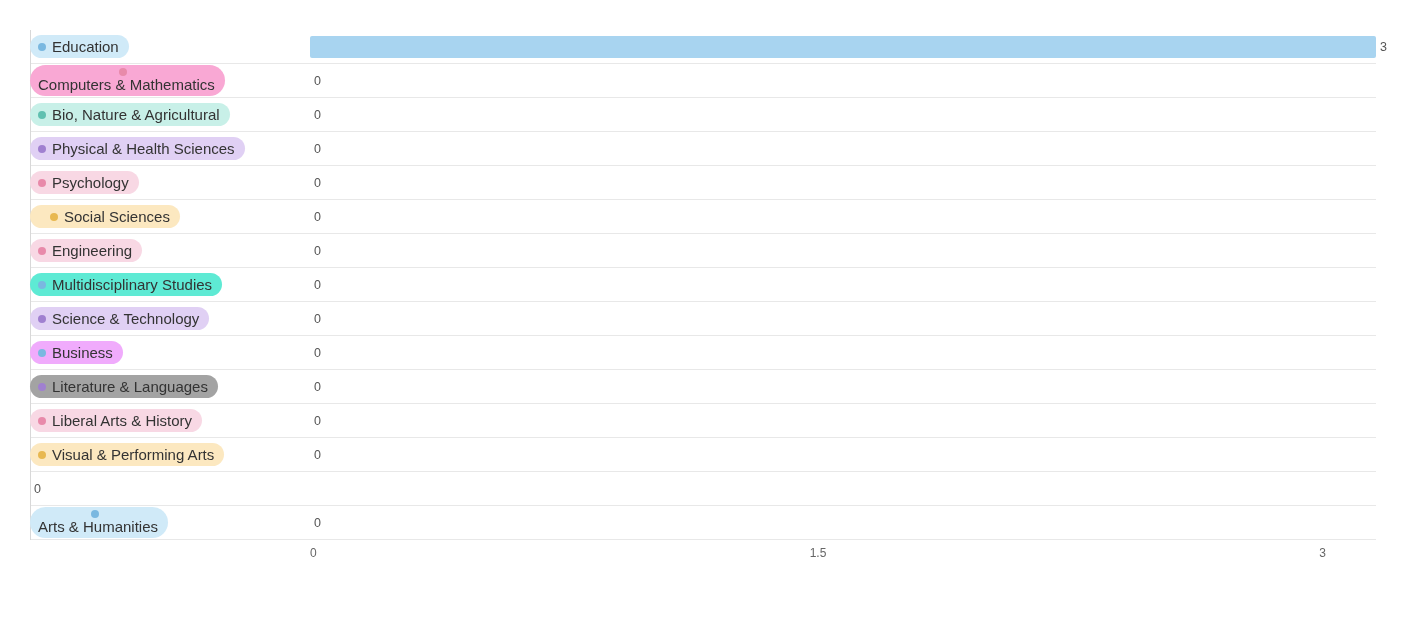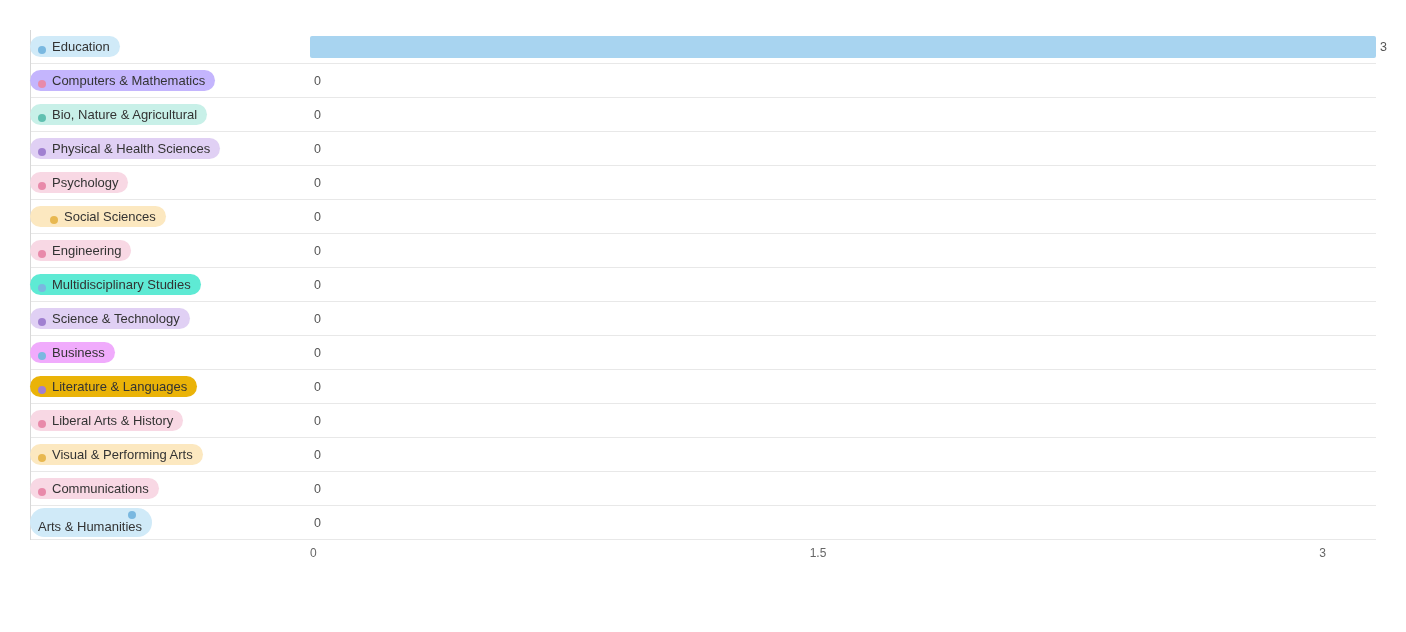--- a/index.html
+++ b/index.html
@@ -38,24 +38,24 @@
       display: flex;
       align-items: center;
       min-width: 280px;
       max-width: 280px;
       padding-right: 8px;
       z-index: 2;
       position: relative;
     }
     .pill {
       display: inline-flex;
-      align-items: flex-end;
+      align-items: center;
       border-radius: 20px;
       padding: 3px 10px 3px 8px;
-      font-size: 13px;
+      font-size: 15px;
       font-weight: 500;
       white-space: nowrap;
       color: #333;
     }
     .pill-dot {
       width: 8px;
       height: 8px;
       border-radius: 50%;
       margin-right: 6px;
       flex-shrink: 0;
@@ -119,21 +119,21 @@
             <span>Education</span>
           </span>
         </div>
         <div class="bar-container" style="position: relative;">
           <div class="bar-fill color-blue" style="width: 100%; min-width: 2px;"></div>
           <span style="position: absolute; left: calc(100% + 4px); font-size: 12.5px; color: rgb(85, 85, 85); top: 50%; transform: translateY(-50%);">3</span>
         </div>
       </div>
       <div class="bar-row">
         <div class="label-pill">
-          <span class="pill" style="background-color: #c4b5fd;">
+          <span class="pill" style="background-color: #f9a8d4; flex-direction: column;">
             <span class="pill-dot dot-pink"></span>
             <span>Computers &amp; Mathematics</span>
           </span>
         </div>
         <div class="bar-container" style="position: relative;">
           <div class="bar-fill color-pink" style="width: 0%; min-width: 0px;"></div>
           <span style="position: absolute; left: calc(0% + 4px); font-size: 12.5px; color: rgb(85, 85, 85); top: 50%; transform: translateY(-50%);">0</span>
         </div>
       </div>
       <div class="bar-row">
@@ -227,21 +227,21 @@
             <span>Business</span>
           </span>
         </div>
         <div class="bar-container" style="position: relative;">
           <div class="bar-fill color-blue" style="width: 0%; min-width: 0px;"></div>
           <span style="position: absolute; left: calc(0% + 4px); font-size: 12.5px; color: rgb(85, 85, 85); top: 50%; transform: translateY(-50%);">0</span>
         </div>
       </div>
       <div class="bar-row">
         <div class="label-pill">
-          <span class="pill" style="background-color: #eab308;">
+          <span class="pill" style="background-color: #a3a3a3;">
             <span class="pill-dot dot-purple"></span>
             <span>Literature &amp; Languages</span>
           </span>
         </div>
         <div class="bar-container" style="position: relative;">
           <div class="bar-fill color-purple" style="width: 0%; min-width: 0px;"></div>
           <span style="position: absolute; left: calc(0% + 4px); font-size: 12.5px; color: rgb(85, 85, 85); top: 50%; transform: translateY(-50%);">0</span>
         </div>
       </div>
       <div class="bar-row">
@@ -262,26 +262,20 @@
             <span class="pill-dot dot-peach"></span>
             <span>Visual &amp; Performing Arts</span>
           </span>
         </div>
         <div class="bar-container" style="position: relative;">
           <div class="bar-fill color-peach" style="width: 0%; min-width: 0px;"></div>
           <span style="position: absolute; left: calc(0% + 4px); font-size: 12.5px; color: rgb(85, 85, 85); top: 50%; transform: translateY(-50%);">0</span>
         </div>
       </div>
       <div class="bar-row">
-        <div class="label-pill">
-          <span class="pill" style="background-color: rgb(248, 216, 228);">
-            <span class="pill-dot dot-pink"></span>
-            <span>Communications</span>
-          </span>
-        </div>
         <div class="bar-container" style="position: relative;">
           <div class="bar-fill color-pink" style="width: 0%; min-width: 0px;"></div>
           <span style="position: absolute; left: calc(0% + 4px); font-size: 12.5px; color: rgb(85, 85, 85); top: 50%; transform: translateY(-50%);">0</span>
         </div>
       </div>
       <div class="bar-row">
         <div class="label-pill">
           <span class="pill" style="background-color: rgb(208, 234, 248); flex-direction: column;">
             <span class="pill-dot dot-blue"></span>
             <span>Arts &amp; Humanities</span>

